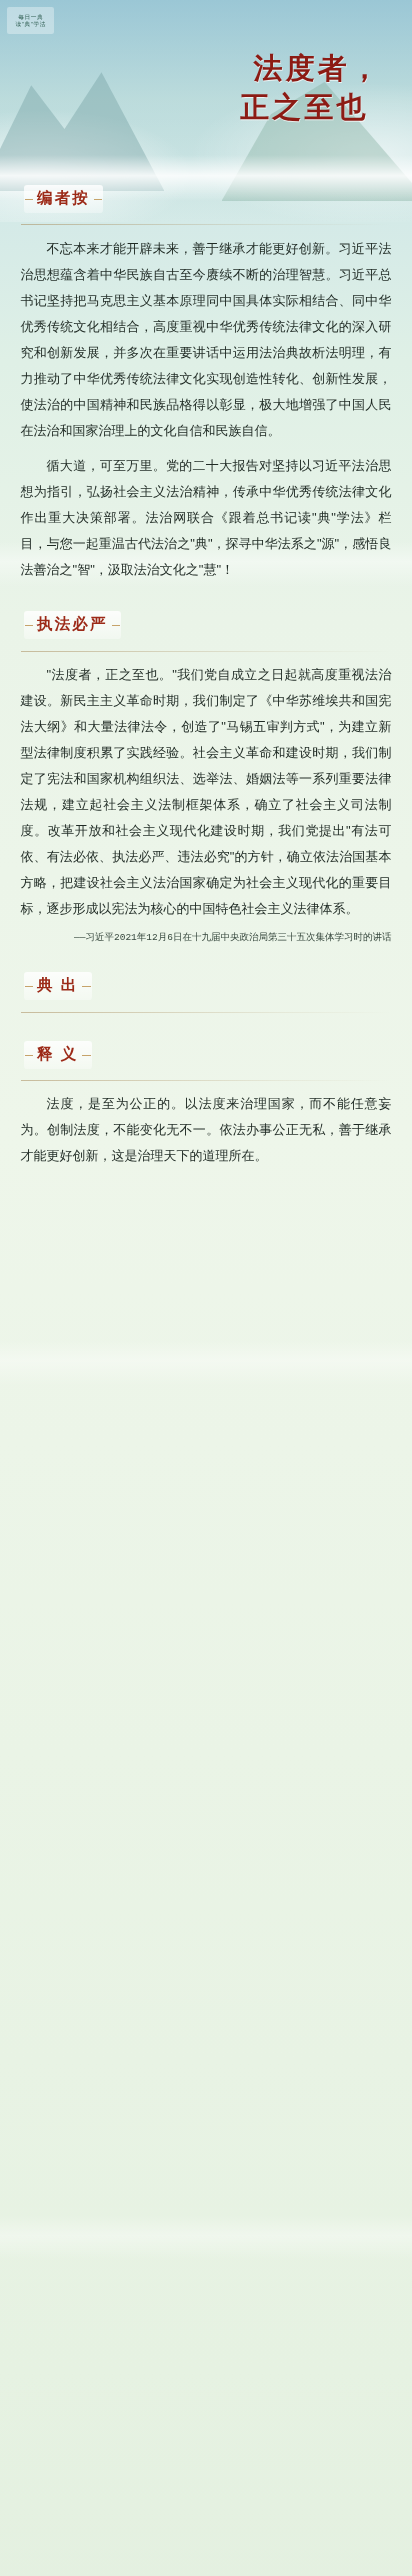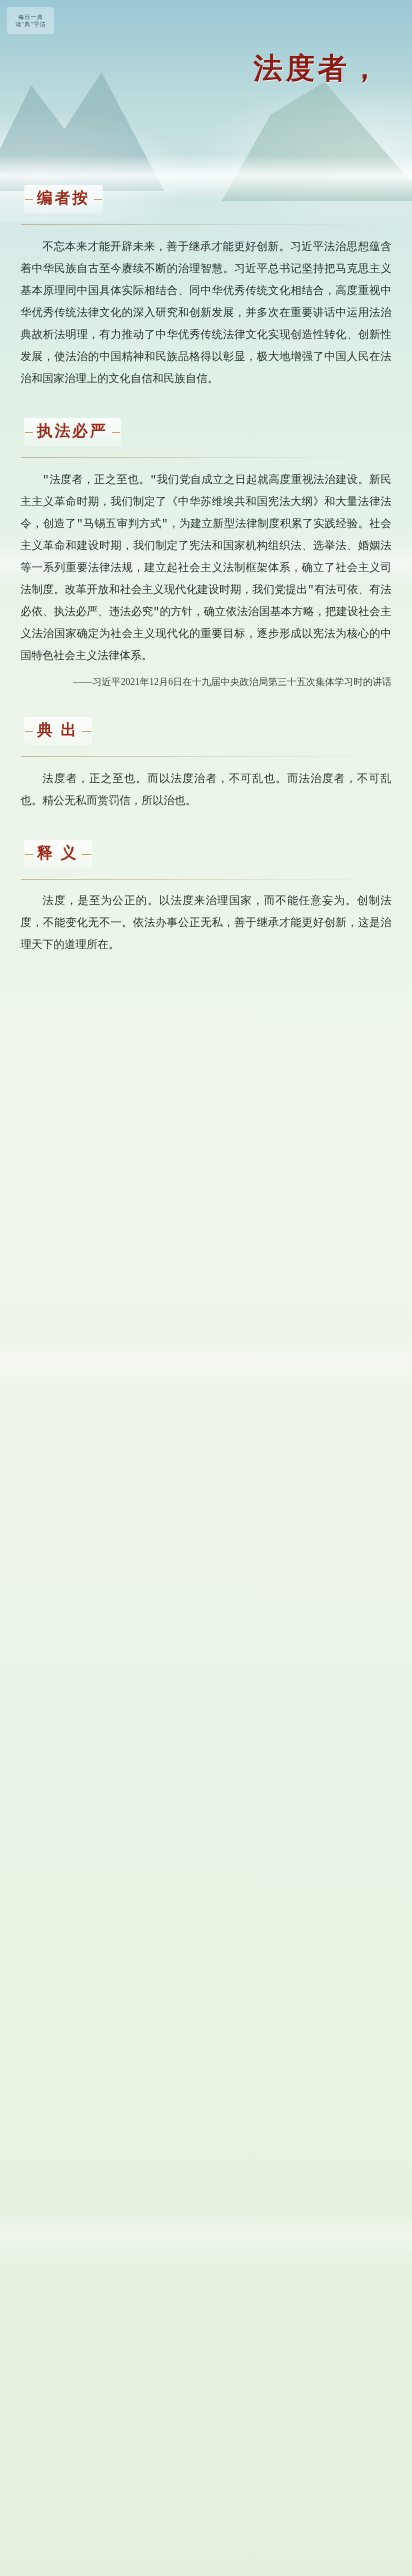--- a/index.html
+++ b/index.html
@@ -145,32 +145,32 @@
 
   .divider {
     height: 1px;
     margin: 0 0 10.3px 0;
     background: linear-gradient(90deg, rgba(169,140,92,0.55), rgba(169,140,92,0.12) 70%, rgba(169,140,92,0));
   }
 
   p.para {
     margin: 0 0 9.3px 0;
     color: #1f2a24;
-    font-size: 11px;
+    font-size: 13px;
     line-height: 2.0;
     text-indent: 2em;
     text-align: justify;
-    font-family: Liberation Mono, monospace;
+    font-family: Liberation Sans, sans-serif;
   }
   .quote-src {
     margin: 7.2px 0 0 0;
     color: #35463c;
     font-size: 9.5px;
     text-align: right;
-    font-family: Liberation Serif, serif;
+    font-family: Liberation Mono, monospace;
   }
   .centered-quote {
     text-align: center;
   }
 </style>
 </head>
 <body>
 
 <div class="page">
 
@@ -180,42 +180,43 @@
   <div class="wash cloudband cb1"></div>
   <div class="wash cloudband cb2"></div>
   <div class="wash cloudband cb3"></div>
   <div class="wash cloudband cb4"></div>
 
   <div class="header">
     <div class="corner-seal">每日一典
 读"典"学法</div>
     <div class="title-wrap">
       <div class="title-line">法度者，</div>
+      <div class="title-line title-line2">正之至也</div>
     </div>
   </div>
 
   <div class="content">
 
     <div class="section">
       <div class="sec-head">编者按</div>
       <div class="divider"></div>
       <p class="para">不忘本来才能开辟未来，善于继承才能更好创新。习近平法治思想蕴含着中华民族自古至今赓续不断的治理智慧。习近平总书记坚持把马克思主义基本原理同中国具体实际相结合、同中华优秀传统文化相结合，高度重视中华优秀传统法律文化的深入研究和创新发展，并多次在重要讲话中运用法治典故析法明理，有力推动了中华优秀传统法律文化实现创造性转化、创新性发展，使法治的中国精神和民族品格得以彰显，极大地增强了中国人民在法治和国家治理上的文化自信和民族自信。</p>
+      <p class="para">循大道，可至万里。党的二十大报告对坚持以习近平法治思想为指引，弘扬社会主义法治精神，传承中华优秀传统法律文化作出重大决策部署。法治网联合《跟着总书记读"典"学法》栏目，与您一起重温古代法治之"典"，探寻中华法系之"源"，感悟良法善治之"智"，汲取法治文化之"慧"！</p>
     </div>
 
     <div class="section">
       <div class="sec-head">执法必严</div>
       <div class="divider"></div>
       <p class="para">"法度者，正之至也。"我们党自成立之日起就高度重视法治建设。新民主主义革命时期，我们制定了《中华苏维埃共和国宪法大纲》和大量法律法令，创造了"马锡五审判方式"，为建立新型法律制度积累了实践经验。社会主义革命和建设时期，我们制定了宪法和国家机构组织法、选举法、婚姻法等一系列重要法律法规，建立起社会主义法制框架体系，确立了社会主义司法制度。改革开放和社会主义现代化建设时期，我们党提出"有法可依、有法必依、执法必严、违法必究"的方针，确立依法治国基本方略，把建设社会主义法治国家确定为社会主义现代化的重要目标，逐步形成以宪法为核心的中国特色社会主义法律体系。</p>
       <p class="quote-src">——习近平2021年12月6日在十九届中央政治局第三十五次集体学习时的讲话</p>
     </div>
 
     <div class="section">
       <div class="sec-head">典 出</div>
       <div class="divider"></div>
-      <p class="para centered-quote">法度者，正之至也。而以法度治者，不可乱也。而法治度者，不可乱也。精公无私而赏罚信，所以治也。</p>
     </div>
 
     <div class="section">
       <div class="sec-head">释 义</div>
       <div class="divider"></div>
       <p class="para">法度，是至为公正的。以法度来治理国家，而不能任意妄为。创制法度，不能变化无不一。依法办事公正无私，善于继承才能更好创新，这是治理天下的道理所在。</p>
     </div>
 
   </div>
 </div>

